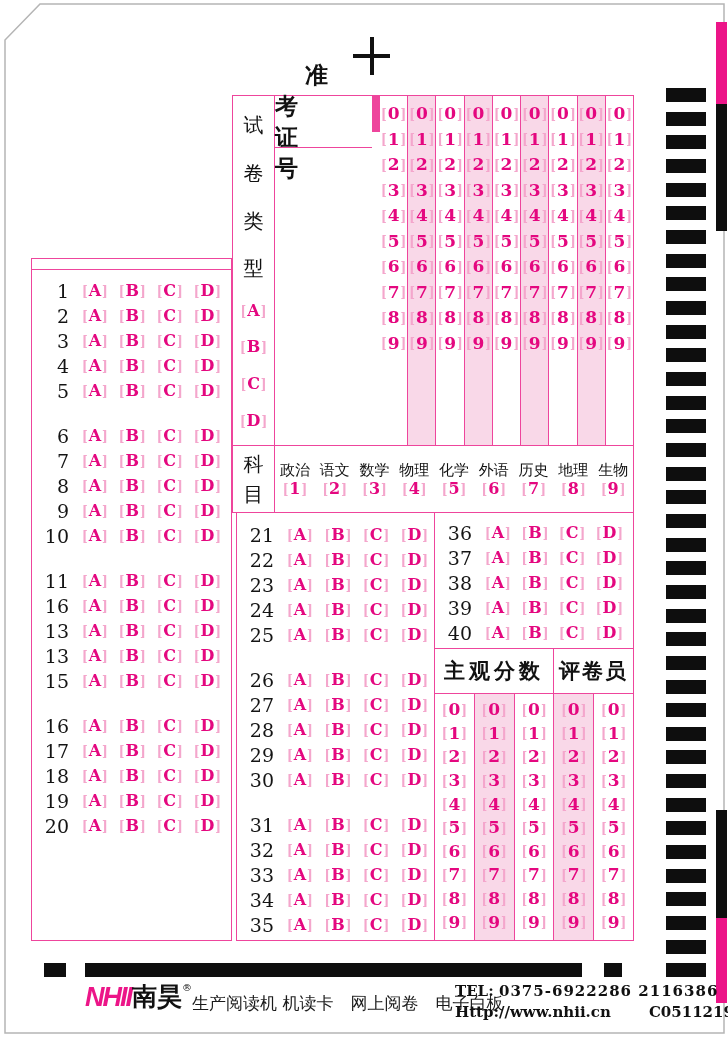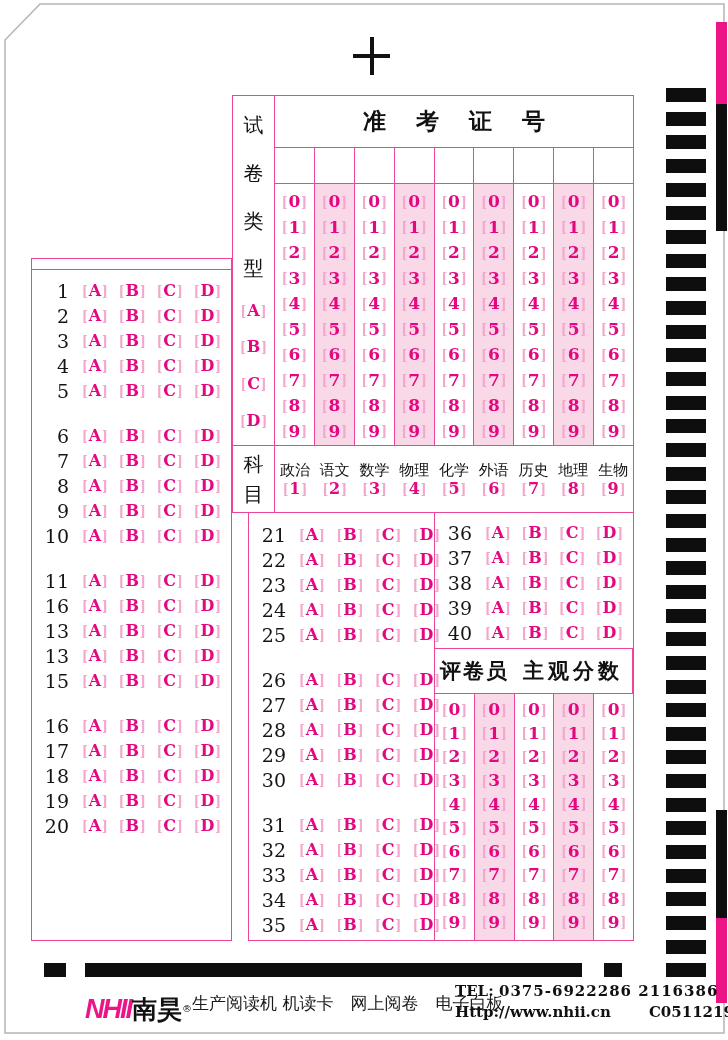--- a/index.html
+++ b/index.html
@@ -41,21 +41,21 @@
   .opts .bub{font-size:16px}
 
   
   #exam-table{position:absolute;left:232px;top:95px;width:402px;height:418px;border:1px solid var(--bd);
               display:flex;flex-direction:column;background:#fff}
   .t-top{flex:1;display:flex;min-height:0}
   .vlabel{width:42px;border-right:1px solid var(--bd);display:flex;flex-direction:column;
           justify-content:space-around;align-items:center;padding:6px 0}
   .vlabel .vchar{font-size:20px;color:#111}
   .vlabel .bub{font-size:16px}
-  .t-right{flex:1;display:flex;flex-direction:column;min-height:0}
+  .t-right{flex:1;display:flex;flex-direction:row;min-height:0}
   #adm-header{height:52px;border-bottom:1px solid var(--bd);display:flex;align-items:center;justify-content:center;
               font-size:23px;font-weight:600;letter-spacing:30px;text-indent:30px;color:#111}
   #adm-write-row{height:36px;border-bottom:1px solid var(--bd);display:flex}
   .wcell{flex:1;border-right:1px solid var(--bd)}
   .wcell:last-child{border-right:none}
   #adm-bubbles{flex:1;display:flex;min-height:0}
   .dcol{flex:1;border-right:1px solid var(--bd);display:flex;flex-direction:column;padding-top:5px}
   .dcol:last-child{border-right:none}
   .dcol .bub{height:25.5px;justify-content:center}
   .shade{background:var(--shade)}
@@ -64,21 +64,21 @@
   #subj-row{height:67px;border-top:1px solid var(--bd);display:flex}
   #subj-label{width:42px;border-right:1px solid var(--bd);display:flex;flex-direction:column;
               justify-content:center;align-items:center;gap:3px}
   #subj-label .vchar{font-size:20px}
   #subj-cells{flex:1;display:flex}
   .scell{flex:1;display:flex;flex-direction:column;align-items:center;justify-content:center;gap:1px}
   .sname{font-size:15px;color:#111;white-space:nowrap}
   .scell .bub{font-size:16px}
 
   
-  #q-mid{position:absolute;left:248px;top:513px;width:202px;height:428px;
+  #q-mid{position:absolute;left:236px;top:513px;width:202px;height:428px;
          border-left:1px solid var(--bd);border-bottom:1px solid var(--bd);padding-top:9px}
 
   
   #right-box{position:absolute;left:434px;top:513px;width:200px;height:428px;
              border:1px solid var(--bd);border-top:none;display:flex;flex-direction:column}
   #q-right{height:136px;border-bottom:1px solid var(--bd);padding-top:7px}
   #score-head{height:45px;border-bottom:1px solid var(--bd);display:flex}
   #subjective-head{width:119px;border-right:1px solid var(--bd);display:flex;align-items:center;
                    justify-content:center;font-size:21px;font-weight:600;letter-spacing:4px;color:#111}
   #grader-head{flex:1;display:flex;align-items:center;justify-content:center;
@@ -88,21 +88,21 @@
   .sccol:last-child{border-right:none}
   .sccol .bub{height:23.6px;justify-content:center}
 
   
   .tmark{position:absolute;left:666px;width:40px;height:14px;background:#0e0e0e}
   .sync-bar{position:absolute;top:963px;height:14px;background:#0e0e0e}
   .edge-bar{position:absolute;left:716px;width:11px}
 
   
   #footer{position:absolute;left:0;top:980px;width:728px}
-  #logo{position:absolute;left:85px;top:16px;display:flex;align-items:center}
+  #logo{position:absolute;left:85px;top:4px;display:flex;align-items:flex-start}
   #logo-latin{font-family:"Liberation Sans",sans-serif;font-style:italic;font-weight:900;
               font-size:27px;color:#ec1588;letter-spacing:-2px;line-height:1}
   #logo-cn{font-size:25px;font-weight:bold;color:#111;line-height:1;margin-left:1px;font-family:"DejaVu Serif",serif}
   #logo-reg{font-size:10px;color:#111;margin-top:-2px}
   #tagline{position:absolute;left:192px;top:12px;font-size:17px;color:#1a1a1a;white-space:nowrap}
   #contact{position:absolute;left:455px;top:1px;font-size:15px;font-weight:600;color:#111;line-height:21px}
   .c-row{display:flex;white-space:nowrap}
   .c-row .lbl{width:44px}
   #serial{margin-left:38px}
   #tel-val{letter-spacing:1px}
@@ -1721,22 +1721,22 @@
             </span>
             <span class="bub">
               <span class="br">[</span>
               <span class="bt">D</span>
               <span class="br">]</span>
             </span>
           </span>
         </div>
       </div>
     <div id="score-head">
+      <div id="subjective-head">主观分数</div>
       <div id="grader-head">评卷员</div>
-      <div id="subjective-head">主观分数</div>
     </div>
     <div id="score-digits">
         <div class="sccol">
           <span class="bub">
             <span class="br">[</span>
             <span class="bt">0</span>
             <span class="br">]</span>
           </span>
           <span class="bub">
             <span class="br">[</span>

